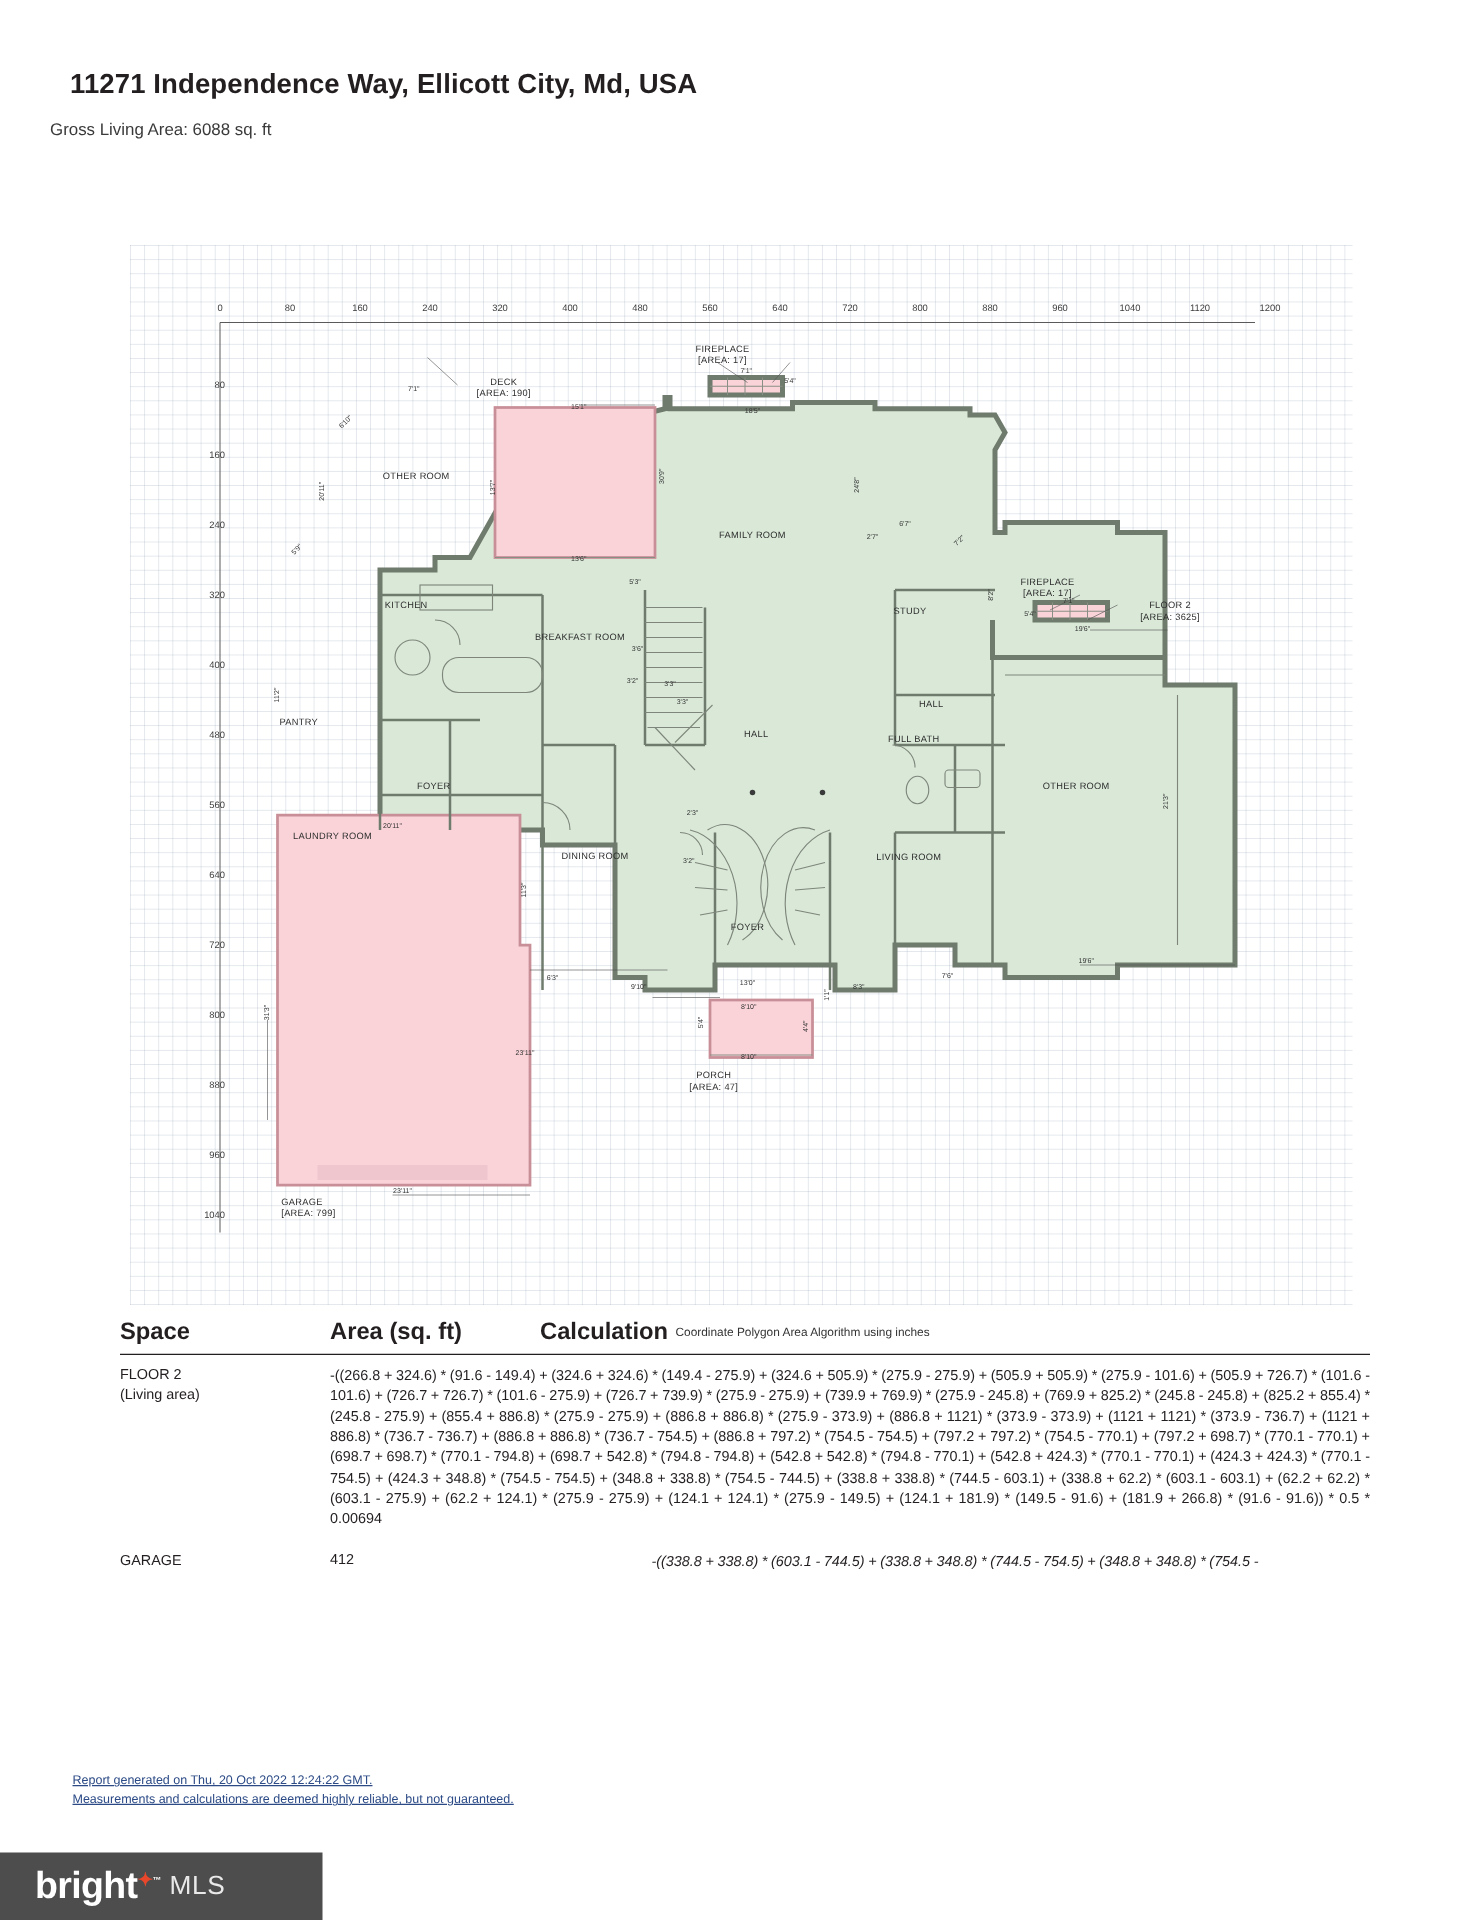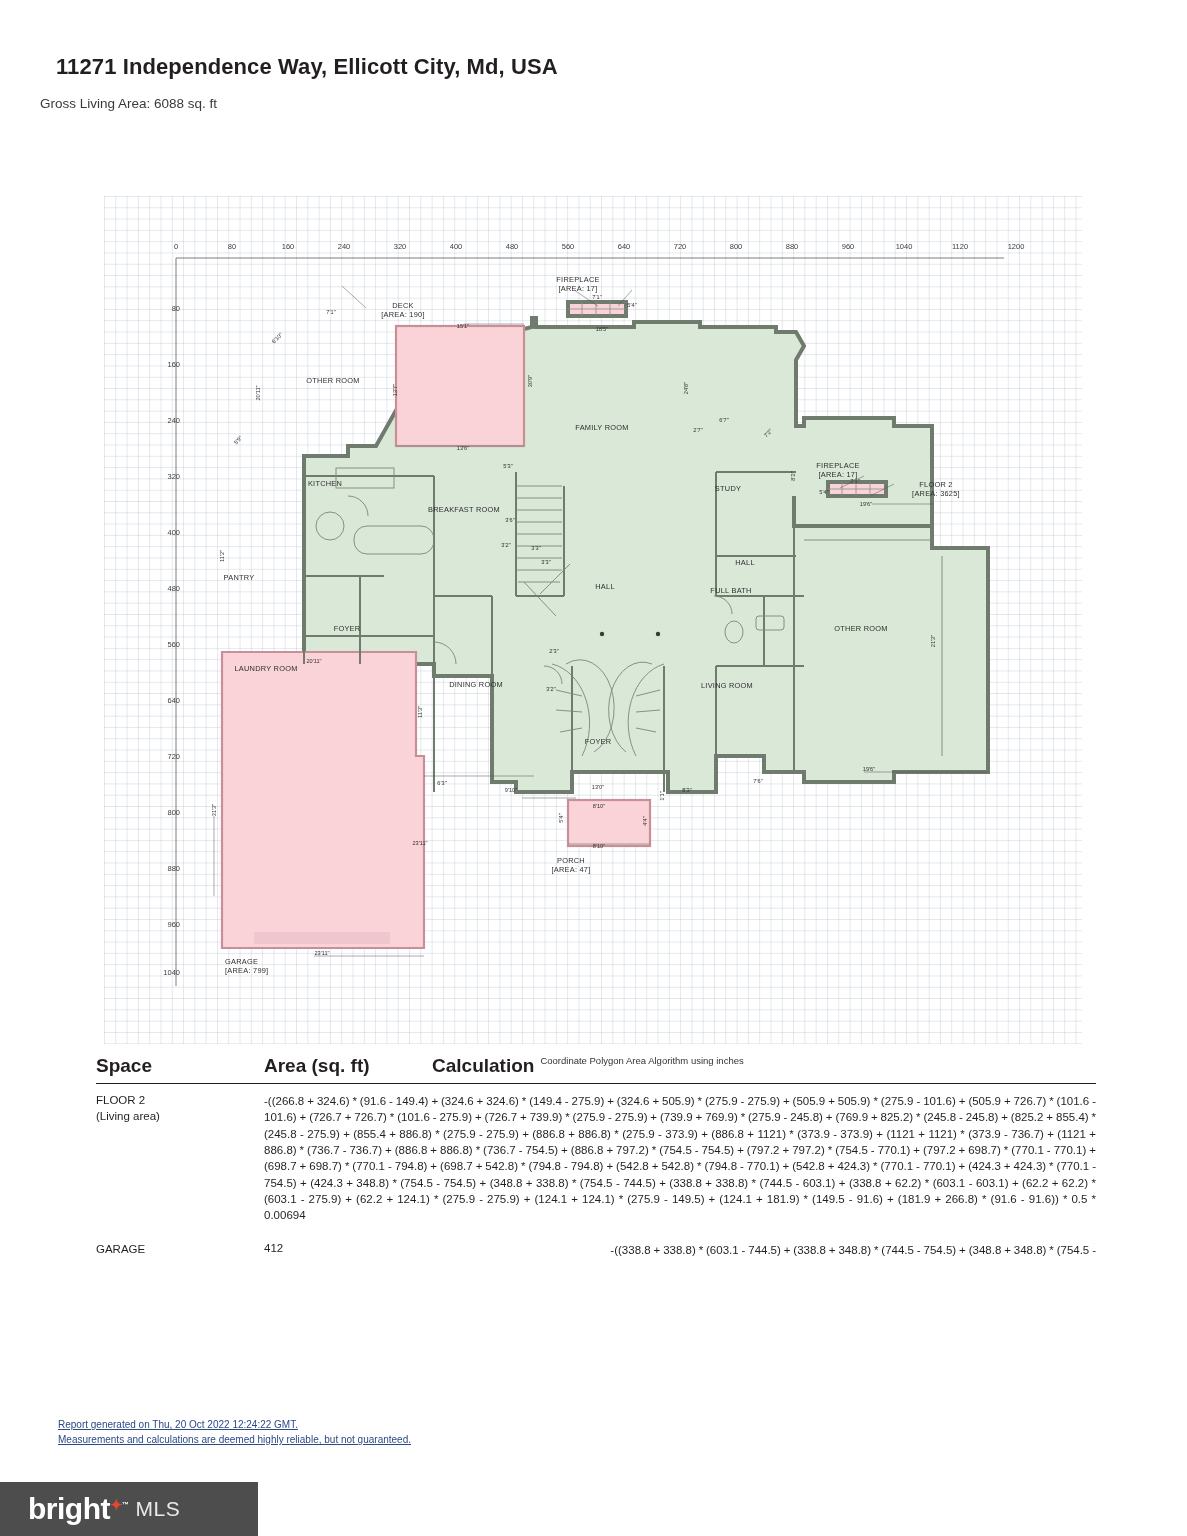--- a/index.html
+++ b/index.html
@@ -100,21 +100,21 @@
     align-items: flex-end;
     padding-bottom: 6px;
   }
   .th {
     font-size: 19px;
     font-weight: bold;
     color: #231f20;
   }
   .th-space { width: 168px; }
   .th-area  { width: 168px; }
-  .th-calc  { display: flex; align-items: flex-start; gap: 6px; }
+  .th-calc  { display: flex; align-items: center; gap: 6px; }
   .th-calc-note {
     font-size: 9.5px;
     font-weight: normal;
     color: #333;
   }
   #head-rule {
     border-bottom: 1.6px solid #231f20;
     width: 100%;
   }
   .trow {
@@ -497,21 +497,21 @@
 
   <div class="trow">
     <div class="td-space" style="white-space:pre-line;">FLOOR 2
 (Living area)</div>
     <div class="td-calc">-((266.8 + 324.6) * (91.6 - 149.4) + (324.6 + 324.6) * (149.4 - 275.9) + (324.6 + 505.9) * (275.9 - 275.9) + (505.9 + 505.9) * (275.9 - 101.6) + (505.9 + 726.7) * (101.6 - 101.6) + (726.7 + 726.7) * (101.6 - 275.9) + (726.7 + 739.9) * (275.9 - 275.9) + (739.9 + 769.9) * (275.9 - 245.8) + (769.9 + 825.2) * (245.8 - 245.8) + (825.2 + 855.4) * (245.8 - 275.9) + (855.4 + 886.8) * (275.9 - 275.9) + (886.8 + 886.8) * (275.9 - 373.9) + (886.8 + 1121) * (373.9 - 373.9) + (1121 + 1121) * (373.9 - 736.7) + (1121 + 886.8) * (736.7 - 736.7) + (886.8 + 886.8) * (736.7 - 754.5) + (886.8 + 797.2) * (754.5 - 754.5) + (797.2 + 797.2) * (754.5 - 770.1) + (797.2 + 698.7) * (770.1 - 770.1) + (698.7 + 698.7) * (770.1 - 794.8) + (698.7 + 542.8) * (794.8 - 794.8) + (542.8 + 542.8) * (794.8 - 770.1) + (542.8 + 424.3) * (770.1 - 770.1) + (424.3 + 424.3) * (770.1 - 754.5) + (424.3 + 348.8) * (754.5 - 754.5) + (348.8 + 338.8) * (754.5 - 744.5) + (338.8 + 338.8) * (744.5 - 603.1) + (338.8 + 62.2) * (603.1 - 603.1) + (62.2 + 62.2) * (603.1 - 275.9) + (62.2 + 124.1) * (275.9 - 275.9) + (124.1 + 124.1) * (275.9 - 149.5) + (124.1 + 181.9) * (149.5 - 91.6) + (181.9 + 266.8) * (91.6 - 91.6)) * 0.5 * 0.00694</div>
   </div>
 
   <div class="trow" style="padding-top:18px;">
     <div class="td-space" style="white-space:pre-line;">GARAGE</div>
     <div class="td-area">412</div>
-    <div class="td-calc" style="text-align:right;">-((338.8 + 338.8) * (603.1 - 744.5) + (338.8 + 348.8) * (744.5 - 754.5) + (348.8 + 348.8) * (754.5 -</div>
+    <div class="td-calc" style="text-align:center;font-style:italic;">-((338.8 + 338.8) * (603.1 - 744.5) + (338.8 + 348.8) * (744.5 - 754.5) + (348.8 + 348.8) * (754.5 -</div>
   </div>
 </div>
 
 <div id="footer">
   <div>Report generated on Thu, 20 Oct 2022 12:24:22 GMT.</div>
   <div>Measurements and calculations are deemed highly reliable, but not guaranteed.</div>
 </div>
 
 <div id="logo">
   <span id="logo-text">

